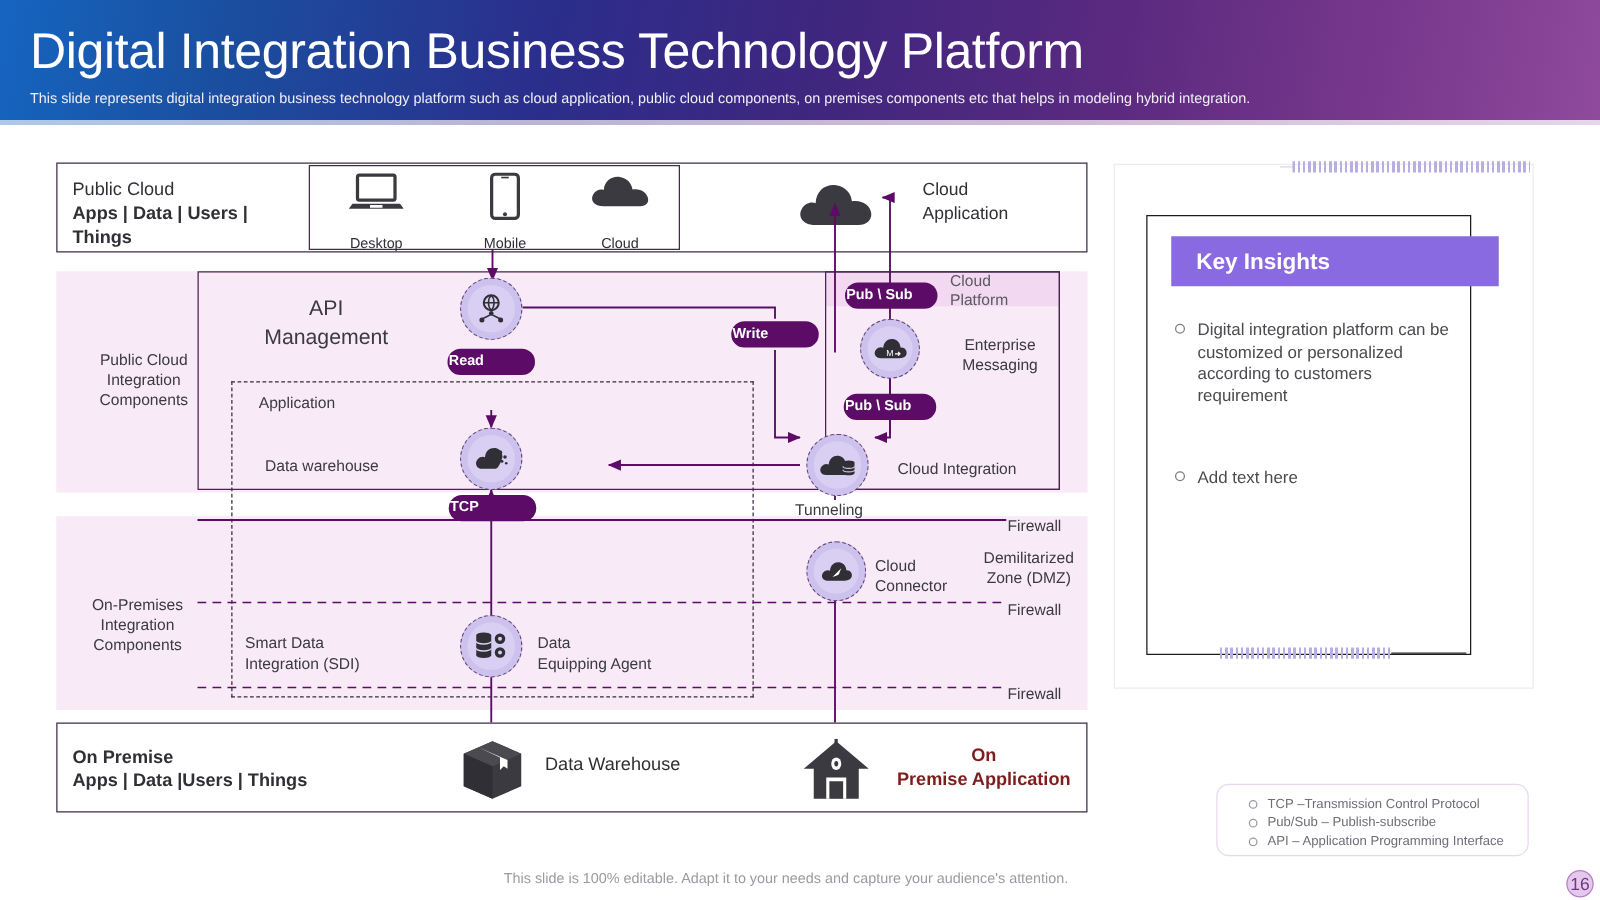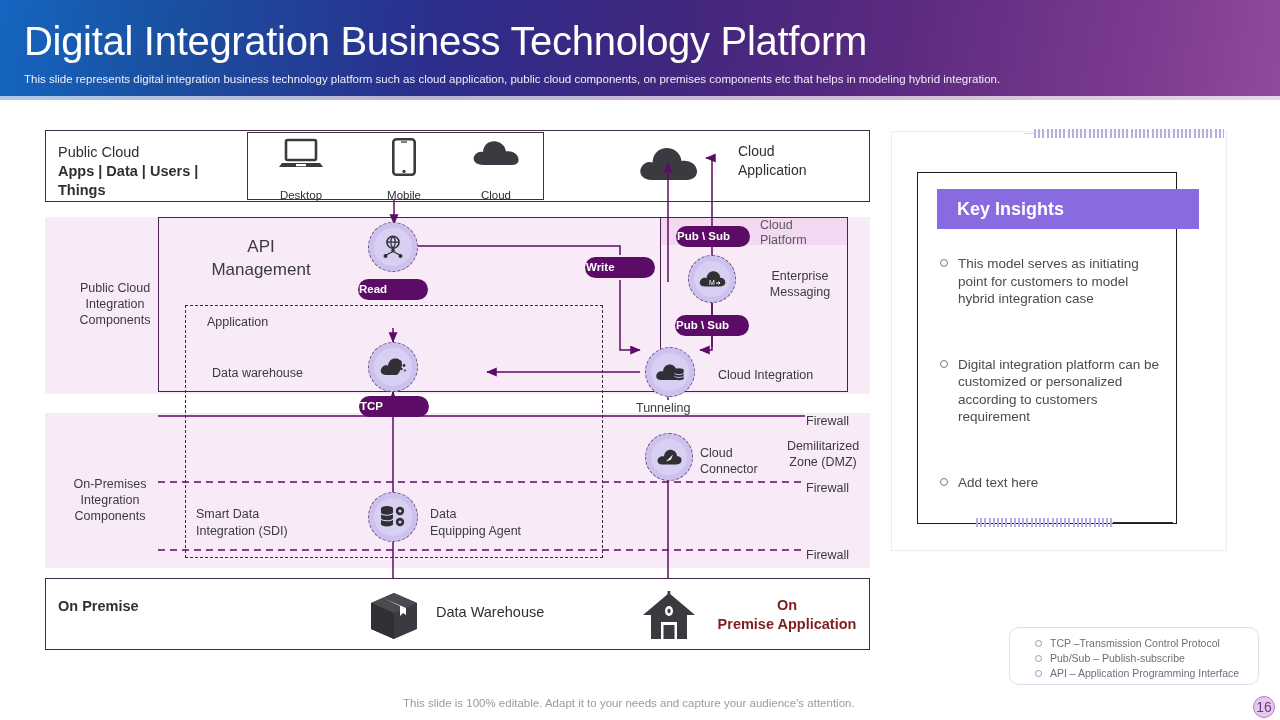--- a/index.html
+++ b/index.html
@@ -121,21 +121,21 @@
   .ki-item{position:relative;margin-bottom:28px;padding-left:22px;color:#4a4a50;font-size:13.5px;line-height:17.5px;}
   .ki-item .bullet{position:absolute;left:4px;top:4px;width:6px;height:6px;border:1.2px solid #7a7a85;border-radius:50%;}
   .deco{position:absolute;height:9px;
         background:repeating-linear-gradient(90deg,#b9aee2 0px,#b9aee2 2px,transparent 2px,transparent 4.2px);}
   #deco-top{left:1034px;top:129px;width:190px;}
   #deco-bot{left:976px;top:518px;width:138px;}
   #deco-top-line{position:absolute;left:1024px;top:133px;width:12px;height:1px;background:#d8d8e0;}
   #deco-bot-line{position:absolute;left:1113px;top:522px;width:60px;height:1px;background:#2a2a2a;}
 
   
-  #legend{position:absolute;left:973px;top:627px;width:250px;height:58px;border:1.1px solid #e6d9ee;border-radius:10px;box-sizing:border-box;background:#fff;margin-left:36px;}
+  #legend{position:absolute;left:973px;top:627px;width:250px;height:58px;border:1.1px solid #e6d9ee;border-radius:10px;box-sizing:border-box;background:#fff;}
   .lg-item{position:relative;margin:0 0 2px 0;padding-left:40px;color:#6e6e78;font-size:10.5px;line-height:13px;}
   .lg-item .b{position:absolute;left:25px;top:3px;width:5px;height:5px;border:1px solid #9a9aa5;border-radius:50%;}
   #legend-inner{padding-top:9px;}
 
   
   #footer-note{position:absolute;left:403px;top:697px;color:#9a9aa2;font-size:11.5px;}
   #page-badge{position:absolute;left:1253px;top:696px;width:20px;height:20px;border-radius:50%;
      background:#e6c8ee;border:1px solid #b67fc8;color:#6b3b7a;font-size:14px;line-height:20px;text-align:center;}
 </style>
 </head>
@@ -375,20 +375,21 @@
   <div class="fwlabel" id="fw2">Firewall</div>
   <div class="fwlabel" id="fw3">Firewall</div>
   <div class="fwlabel" id="dmz">
     <div>Demilitarized</div>
     <div>Zone  (DMZ)</div>
   </div>
 
   <div class="wbox" id="op-box"></div>
   <div id="op-label">
     <div>On Premise</div>
+    <div>Apps | Data |Users | Things</div>
   </div>
   <div id="dw-icon">
     <svg width="54" height="50" viewBox="0 0 54 50">
         <path d="M27 2 L50 12 L50 38 L27 48 L4 38 L4 12 Z" fill="#3a3a40"></path>
         <path d="M27 2 L50 12 L27 22 L4 12 Z" fill="#4a4a50"></path>
         <path d="M27 22 L27 48 L4 38 L4 12 Z" fill="#2f2f35"></path>
         <path d="M16 7 L39 17 L39 24 L36 22 L33 25 L33 15 L16 7 Z" fill="#ffffff"></path>
       </svg>
   </div>
   <div id="dw-label">Data Warehouse</div>
@@ -411,24 +412,20 @@
 <div id="ki-outer"></div>
 <div id="deco-top-line"></div>
 <div class="deco" id="deco-top"></div>
 <div id="ki-box"></div>
 <div id="ki-head">
   <span>Key Insights</span>
 </div>
 <div id="ki-list">
   <div class="ki-item" style="margin-bottom:48px">
     <span class="bullet"></span>
-    <span>This model serves as initiating point for customers to model hybrid integration case</span>
-  </div>
-  <div class="ki-item" style="margin-bottom:48px">
-    <span class="bullet"></span>
     <span>Digital integration platform can be customized or personalized according to customers requirement</span>
   </div>
   <div class="ki-item">
     <span class="bullet"></span>
     <span>Add text here</span>
   </div>
 </div>
 <div class="deco" id="deco-bot"></div>
 <div id="deco-bot-line"></div>
 

